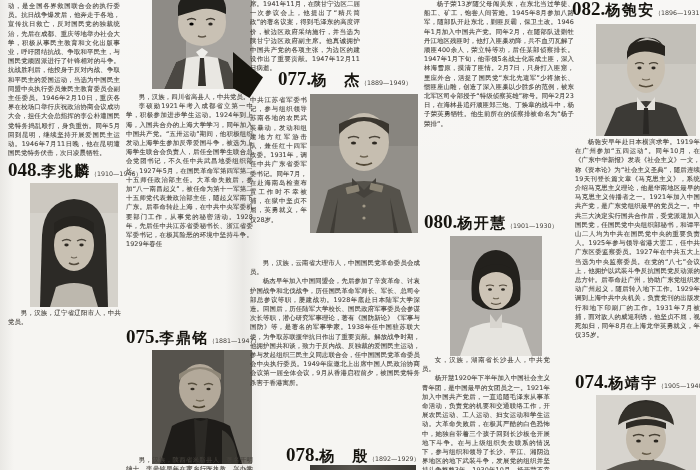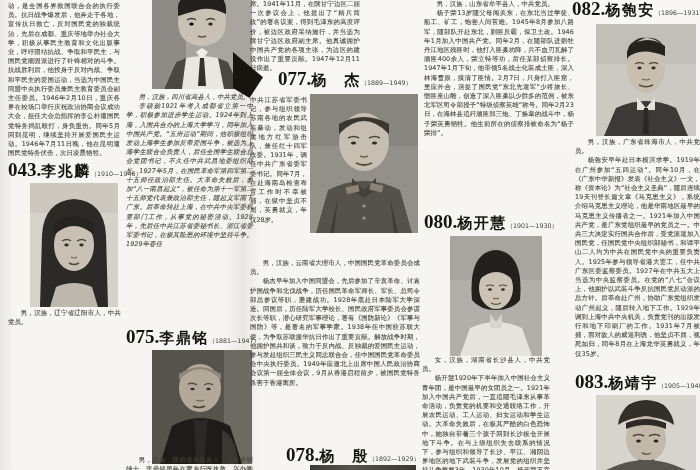--- a/index.html
+++ b/index.html
@@ -42,21 +42,21 @@
 </head>
 <body>
 
 <div id="page">
 
   <div class="tb" style="left:8px;top:2px;width:112px;height:154px;">
     <p>动，是全国各界救国联合会的执行委员。抗日战争爆发后，他奔走于各地，宣传抗日救亡，反对国民党的独裁统治，先后在成都、重庆等地举办社会大学，积极从事民主教育和文化出版事业，呼吁团结抗战、争取和平民主，与国民党顽固派进行了针锋相对的斗争。抗战胜利后，他投身于反对内战、争取和平民主的爱国运动，当选为中国民主同盟中央执行委员兼民主教育委员会副主任委员。1946年2月10日，重庆各界在校场口举行庆祝政治协商会议成功大会，担任大会总指挥的李公朴遭国民党特务捣乱殴打，身负重伤。同年5月回到昆明，继续坚持开展爱国民主运动。1946年7月11日晚，他在昆明遭国民党特务伏击，次日凌晨牺牲。</p>
   </div>
 
   <div class="hd" style="left:8px;top:159px;">
-    <span class="num">043.</span><span class="nm">李兆麟</span><span class="dt">（1910—1946）</span>
+    <span class="num">048.</span><span class="nm">李兆麟</span><span class="dt">（1910—1946）</span>
   </div>
 
   <div class="ph" style="left:30px;top:183px;width:88px;height:124px;">
     <svg viewBox="0 0 88 124" preserveAspectRatio="none">
       <rect width="88" height="124" fill="#d5d2cb"></rect>
       <rect width="88" height="30" fill="#ccc8c0"></rect>
       <path d="M10 124 L12 52 Q14 18 44 16 Q74 18 76 52 L78 124 Z" fill="#2c2a26"></path>
       <ellipse cx="44" cy="62" rx="20" ry="26" fill="#c8c0b2"></ellipse>
       <path d="M24 52 Q44 34 64 52 L64 40 Q44 26 24 40 Z" fill="#262420"></path>
       <path d="M32 58 q5 -3 9 0" stroke="#4a443a" stroke-width="1.4" fill="none"></path>
@@ -86,21 +86,21 @@
       <ellipse cx="58.5" cy="24" rx="2.2" ry="1.5" fill="#2b2722"></ellipse>
       <path d="M46 36 q4 2 8 0" stroke="#5f5648" stroke-width="1.4" fill="none"></path>
       <path d="M12 89 L24 62 Q50 50 76 62 L88 89 Z" fill="#e9e7e2"></path>
       <path d="M44 52 L50 60 L56 52 L50 48 Z" fill="#efeeea"></path>
       <path d="M48 58 L52 58 L54 86 L46 86 Z" fill="#34312c"></path>
       <path d="M12 89 L24 62 L34 58 L30 89 Z" fill="#4b4843"></path>
       <path d="M88 89 L76 62 L66 58 L72 89 Z" fill="#4b4843"></path>
     </svg>
   </div>
 
-  <div class="tb" style="left:126px;top:93px;width:127px;height:230px;font-style:italic;">
+  <div class="tb" style="left:126px;top:93px;width:127px;height:230px;">
     <p class="ind">男，汉族，四川省高县人，中共党员。</p>
     <p class="ind">李硕勋1921年考入成都省立第一中学，积极参加进步学生运动。1924年到上海，入国共合办的上海大学学习，同年加入中国共产党。“五卅运动”期间，他积极组织发动上海学生参加反帝爱国斗争，被选为上海学生联合会负责人，后任全国学生联合总会党团书记，不久任中共武昌地委组织部长。1927年5月，在国民革命军第四军第二十五师任政治部主任。大革命失败后，参加“八一南昌起义”，被任命为第十一军第二十五师党代表兼政治部主任，随起义军南下广东。后奉命转赴上海，在中共中央军委机要部门工作，从事党的秘密活动。1928年，先后任中共江苏省委秘书长、浙江省委军委书记，在极其险恶的环境中坚持斗争。1929年春任</p>
   </div>
 
   <div class="hd" style="left:126px;top:326px;">
     <span class="num">075.</span><span class="nm">李鼎铭</span><span class="dt">（1881—1947）</span>
   </div>
 
   <div class="ph" style="left:152px;top:350px;width:100px;height:114px;">
     <svg viewBox="0 0 100 114" preserveAspectRatio="none">
@@ -167,21 +167,20 @@
     <p class="ind">杨杰早年加入中国同盟会，先后参加了辛亥革命、讨袁护国战争和北伐战争，历任国民革命军师长、军长、总司令部总参议等职，屡建战功。1928年底赴日本陆军大学深造。回国后，历任陆军大学校长、国民政府军事委员会参谋次长等职，潜心研究军事理论，著有《国防新论》《军事与国防》等，是著名的军事学家。1938年任中国驻苏联大使，为争取苏联援华抗日作出了重要贡献。解放战争时期，他拥护国共和谈，致力于反内战、反独裁的爱国民主运动，参与发起组织三民主义同志联合会，任中国国民党革命委员会中央执行委员。1949年应邀北上出席中国人民政治协商会议第一届全体会议，9月从香港启程前夕，被国民党特务杀害于香港寓所。</p>
   </div>
 
   <div class="hd" style="left:286px;top:444px;">
     <span class="num">078.</span><span class="nm">杨　殷</span><span class="dt">（1892—1929）</span>
   </div>
 
   <div class="photo-strip" style="left:310px;top:465px;width:106px;height:5px;"></div>
 
   <div class="tb" style="left:424px;top:0px;width:150px;height:208px;">
-    <p class="ind">男，汉族，山东省牟平县人，中共党员。</p>
     <p class="ind">杨子荣13岁随父母闯关东，在东北当过学徒、船工、矿工，饱尝人间苦难。1945年8月参加八路军，随部队开赴东北，剿匪反霸，保卫土改。1946年1月加入中国共产党。同年2月，在随部队进剿牡丹江地区残匪时，他打入匪巢劝降，兵不血刃瓦解了顽匪400余人，荣立特等功，后任某部侦察排长。1947年1月下旬，他带领5名战士化装成土匪，深入林海雪原，摸清了匪情。2月7日，只身打入匪窟，里应外合，活捉了国民党“东北先遣军”少将旅长、惯匪座山雕，创造了深入匪巢以少胜多的范例，被东北军区司令部授予“特级侦察英雄”称号。同年2月23日，在海林县追歼顽匪郑三炮、丁焕章的战斗中，杨子荣英勇牺牲。他生前所在的侦察排被命名为“杨子荣排”。</p>
   </div>
 
   <div class="hd" style="left:424px;top:211px;">
     <span class="num">080.</span><span class="nm">杨开慧</span><span class="dt">（1901—1930）</span>
   </div>
 
   <div class="ph" style="left:450px;top:236px;width:92px;height:120px;">
     <svg viewBox="0 0 92 120" preserveAspectRatio="none">
       <rect width="92" height="120" fill="#b2afaa"></rect>
@@ -222,26 +221,25 @@
       <ellipse cx="57.5" cy="44" rx="2.1" ry="1.4" fill="#2c2822"></ellipse>
       <path d="M46 55 q4 2 8 0" stroke="#6b6150" stroke-width="1.2" fill="none"></path>
       <path d="M43 61 q7 3.4 14 0" stroke="#544a39" stroke-width="1.4" fill="none"></path>
       <path d="M8 112 L20 84 Q50 70 80 84 L92 112 Z" fill="#3c3a36"></path>
       <path d="M41 73 L50 84 L59 73 L59 86 L41 86 Z" fill="#e4e2dd"></path>
       <path d="M48 84 L52 84 L53 110 L47 110 Z" fill="#2a2825"></path>
     </svg>
   </div>
 
   <div class="tb" style="left:575px;top:138px;width:125px;height:224px;">
-    <p class="ind">男，汉族，广东省珠海市人，中共党员。</p>
     <p class="ind">杨匏安早年赴日本横滨求学。1919年在广州参加“五四运动”。同年10月，在《广东中华新报》发表《社会主义》一文，称《资本论》为“社会主义圣典”，随后连续19天刊登长篇文章《马克思主义》，系统介绍马克思主义理论，他是华南地区最早的马克思主义传播者之一。1921年加入中国共产党，是广东党组织最早的党员之一。中共三大决定实行国共合作后，受党派遣加入国民党，任国民党中央组织部秘书，和谭平山二人均为中共在国民党中央的重要负责人。1925年参与领导省港大罢工，任中共广东区委监察委员。1927年在中共五大上当选为中央监察委员。在党的“八七”会议上，他拥护以武装斗争反抗国民党反动派的总方针。后奉命赴广州，协助广东党组织发动广州起义，随后转入地下工作。1929年调到上海中共中央机关，负责党刊的出版发行和地下印刷厂的工作。1931年7月被捕，面对敌人的威逼利诱，他坚贞不屈，视死如归，同年8月在上海龙华英勇就义，年仅35岁。</p>
   </div>
 
   <div class="hd" style="left:575px;top:371px;">
-    <span class="num">083.</span><span class="nm">杨靖宇</span><span class="dt">（1905—1940）</span>
+    <span class="num">074.</span><span class="nm">杨靖宇</span><span class="dt">（1905—1940）</span>
   </div>
 
   <div class="ph" style="left:596px;top:395px;width:100px;height:75px;">
     <svg viewBox="0 0 100 75" preserveAspectRatio="none">
       <rect width="100" height="75" fill="#d7d4ce"></rect>
       <path d="M24 34 Q22 6 50 5 Q78 6 76 34 L76 26 Q74 14 50 13 Q26 14 24 26 Z" fill="#2e2b26"></path>
       <path d="M22 30 Q24 8 50 7 Q76 8 78 30 Q66 22 50 22 Q34 22 22 30 Z" fill="#33302a"></path>
       <ellipse cx="50" cy="44" rx="20" ry="23" fill="#c2b9aa"></ellipse>
       <path d="M30 34 Q50 26 70 34 L70 28 Q50 20 30 28 Z" fill="#2e2b26"></path>
       <path d="M37 41 q6 -3 11 0" stroke="#463f33" stroke-width="1.6" fill="none"></path>

